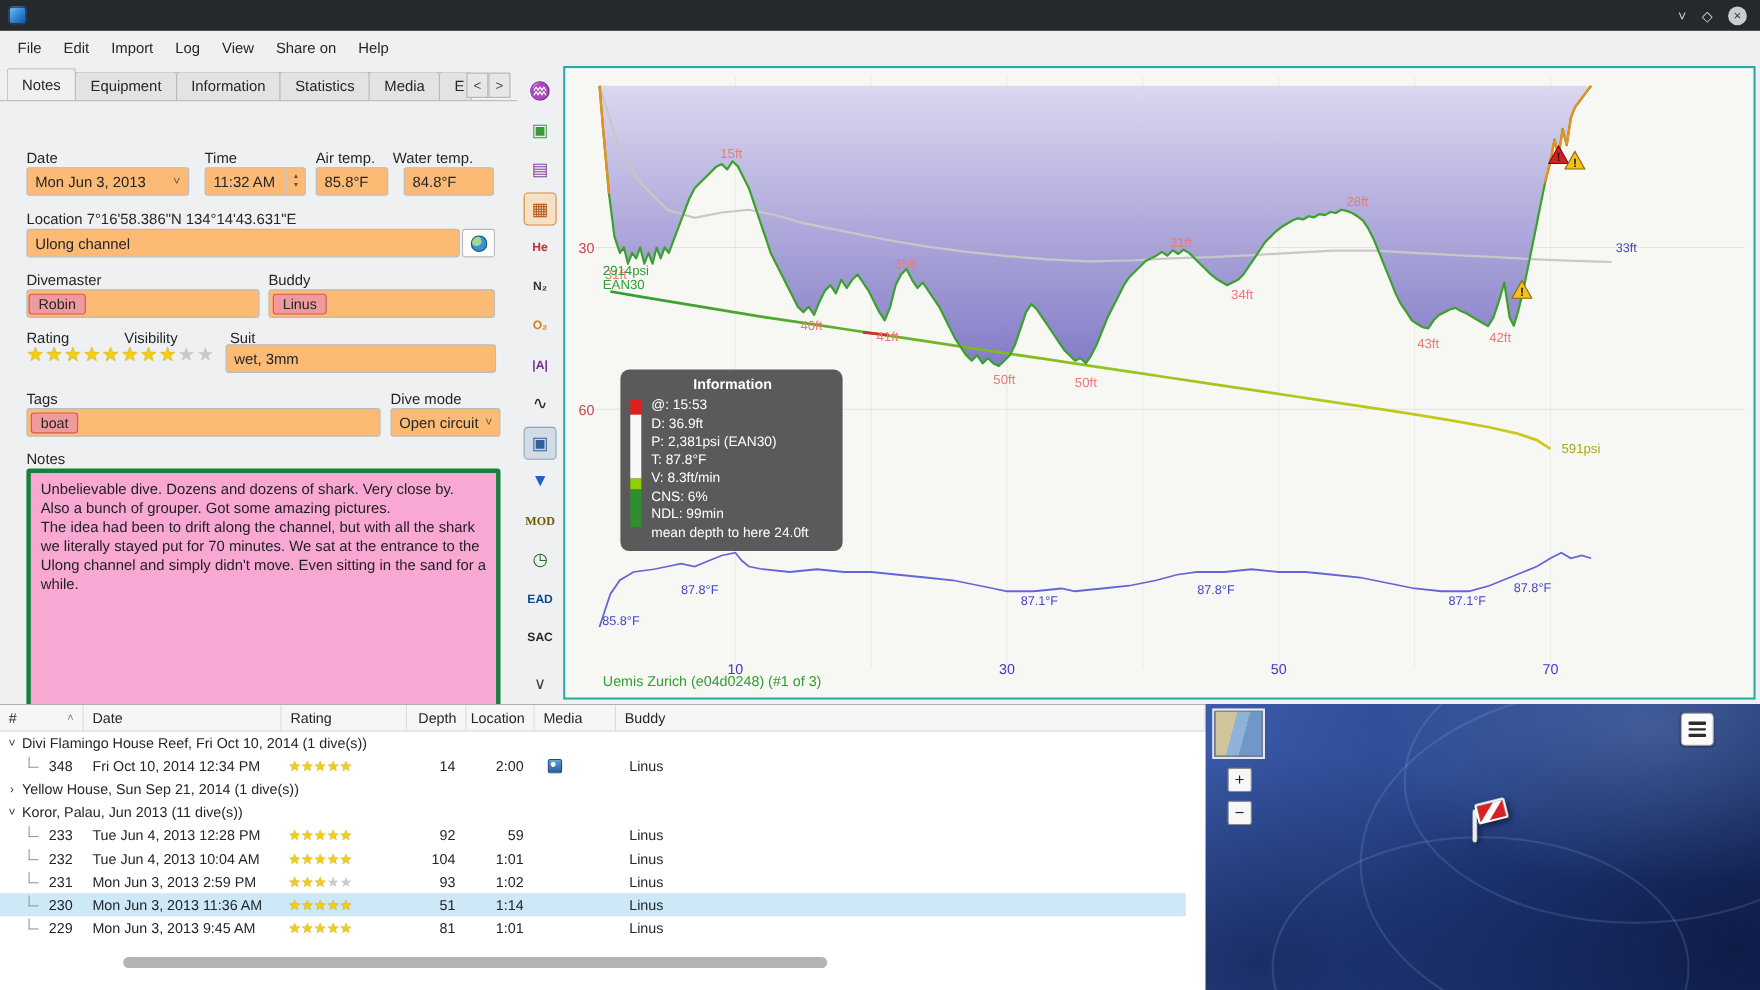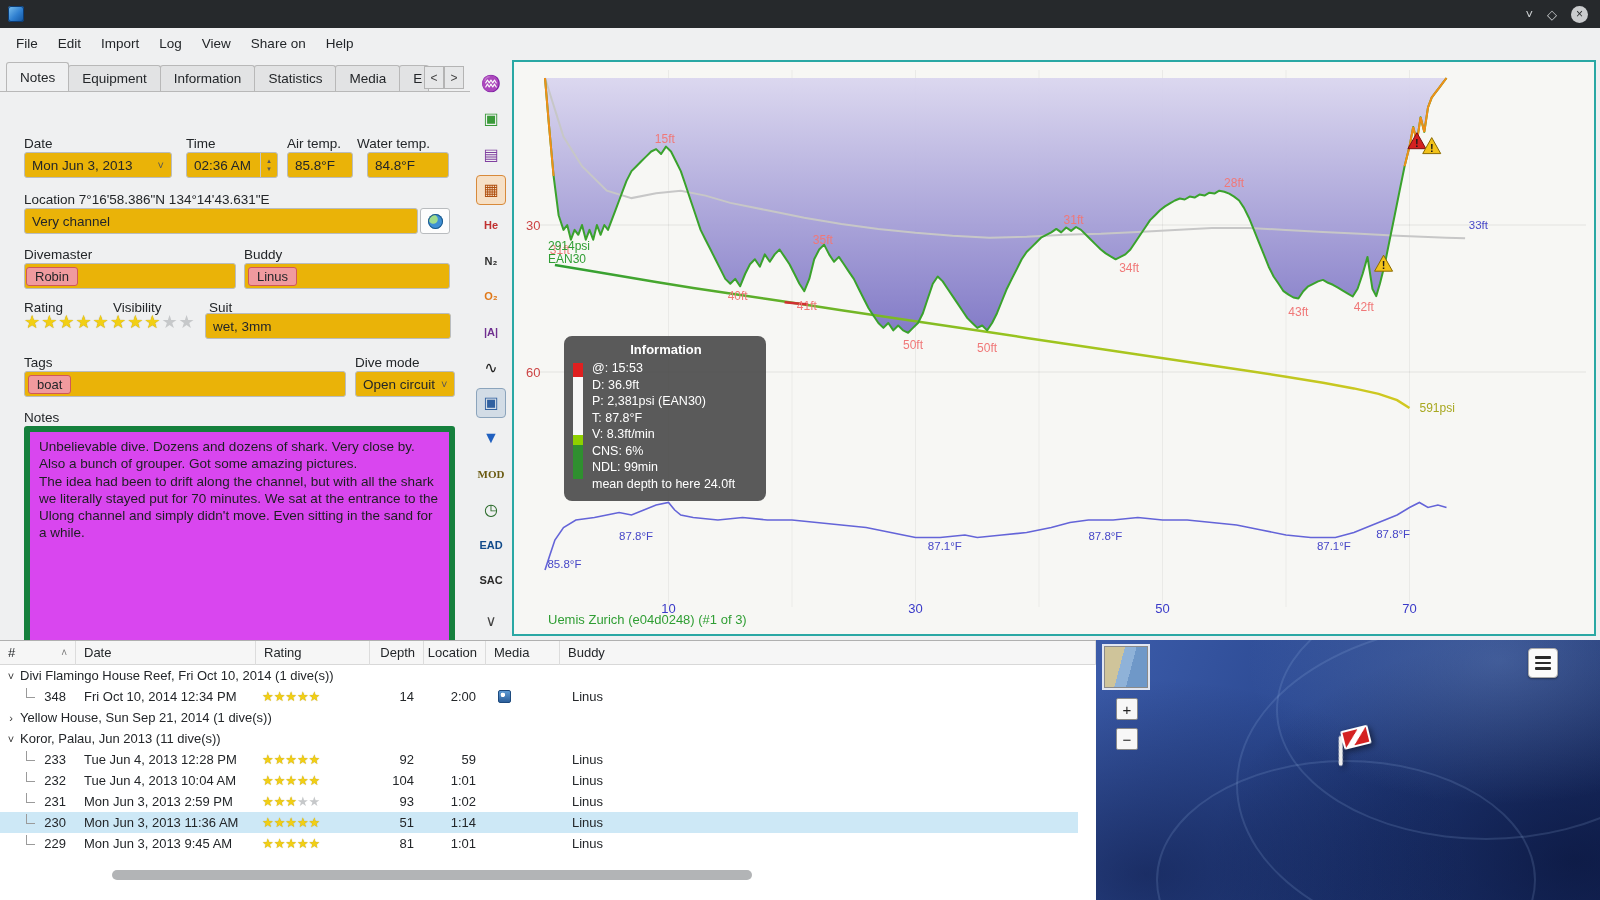--- a/index.html
+++ b/index.html
@@ -24,33 +24,33 @@
 
 .left-panel{position:absolute;left:0;top:0;width:470px;height:582px;background:#eff0f1}
 .tabbar{position:absolute;left:6px;top:4px;height:29px;display:flex;align-items:flex-end;z-index:2}
 .tab{padding:5px 13px;background:#e2e3e4;border:1px solid #b8b8b8;border-bottom:none;border-radius:3px 3px 0 0;margin-right:-1px;height:26px;white-space:nowrap;overflow:hidden}
 .tab.selected{background:#eff0f1;height:29px;padding-top:7px;position:relative;z-index:3}
 .tab.cut{width:30px}
 .tab-scroll{position:absolute;right:6px;top:8px;display:flex;z-index:4}
 .tsbtn{width:20px;height:23px;background:#e6e7e8;border:1px solid #b4b4b4;display:flex;align-items:center;justify-content:center;font-size:12px;color:#444}
 .form-region{position:absolute;left:0;top:33px;width:470px;height:549px;border-top:1px solid #b8b8b8}
 .flabel{position:absolute;font-size:13.5px;color:#232629;white-space:nowrap}
-.field{position:absolute;height:26px;background:#eab308;border:1px solid #b9bcbf;border-radius:3px;display:flex;align-items:center;padding:0 7px;font-size:13.5px;white-space:nowrap}
+.field{position:absolute;height:26px;background:#fdba74;border:1px solid #b9bcbf;border-radius:3px;display:flex;align-items:center;padding:0 7px;font-size:13.5px;white-space:nowrap}
 .field .arrow{margin-left:auto;color:#555;font-size:11px;padding-left:6px}
 .spin{margin-left:auto;display:flex;flex-direction:column;border-left:1px solid #c6c6c6;margin-right:-7px;height:24px;width:17px;align-items:center;justify-content:center;color:#555}
 .spin span{font-size:7px;line-height:8px}
 .chip{background:#f09a9e;border:1px solid #d05858;border-radius:3px;padding:1px 8px;font-size:13px}
 .stars{white-space:nowrap;letter-spacing:1px}
 .stars .f{color:#f2cf14;text-shadow:0 0 1px #a38400}
 .stars .e{color:#c6c8ca}
 .stars.lg{font-size:18px}
 .stars.sm{font-size:13px;letter-spacing:0}
 .globe-btn{position:absolute;width:30px;height:26px;border:1px solid #b9bcbf;border-radius:3px;background:#fdfdfd;display:flex;align-items:center;justify-content:center}
 .globe-ic{width:15px;height:15px;border-radius:50%;background:radial-gradient(circle at 35% 35%,#9fdc8c 0 4px,#3f8fd4 5px);box-shadow:inset 0 0 0 1px #1d5a8a}
-.notes-area{position:absolute;background:#d946ef;border:6px solid #15803d;border-radius:3px;padding:6px 9px;font:13.5px/1.28 "Liberation Sans",sans-serif;white-space:pre-wrap;overflow:hidden;color:#1d1f21}
+.notes-area{position:absolute;background:#f9a8d4;border:4px solid #15803d;border-radius:3px;padding:6px 9px;font:13.5px/1.28 "Liberation Sans",sans-serif;white-space:pre-wrap;overflow:hidden;color:#1d1f21}
 
 
 .vtoolbar{position:absolute;left:470px;top:0;width:42px;height:582px;display:flex;flex-direction:column;align-items:center;padding-top:10px;gap:5.5px}
 .vbtn{width:30px;height:30px;border-radius:4px;display:flex;align-items:center;justify-content:center;font-size:16px}
 .vbtn.txt{font-size:11px;font-weight:bold}
 .vbtn.warm{background:#f6e0c6;border:1px solid #d88a3a}
 .vbtn.cool{background:#d2dce6;border:1px solid #8ba4bc}
 .vchevron{margin-top:auto;margin-bottom:10px;color:#444;font-size:15px}
 
 
@@ -138,36 +138,36 @@
       <span class="flabel" style="left:24px;top:44px">Date</span>
       <span class="flabel" style="left:186px;top:44px">Time</span>
       <span class="flabel" style="left:287px;top:44px">Air temp.</span>
       <span class="flabel" style="left:357px;top:44px">Water temp.</span>
 
       <div class="field" style="left:24px;top:60px;width:148px">
         <span>Mon Jun 3, 2013</span>
           <span class="arrow">˅</span>
       </div>
       <div class="field" style="left:186px;top:60px;width:92px">
-        <span>02:36 AM</span>
+        <span>11:32 AM</span>
         <span class="spin">
             <span>▴</span>
             <span>▾</span>
           </span>
       </div>
       <div class="field" style="left:287px;top:60px;width:66px">
         <span>85.8°F</span>
       </div>
       <div class="field" style="left:367px;top:60px;width:82px">
         <span>84.8°F</span>
       </div>
 
       <span class="flabel" style="left:24px;top:100px">Location 7°16'58.386"N 134°14'43.631"E</span>
       <div class="field" style="left:24px;top:116px;width:394px">
-        <span>Very channel</span>
+        <span>Ulong channel</span>
       </div>
       <div class="globe-btn" style="left:420px;top:116px">
         <span class="globe-ic"></span>
       </div>
 
       <span class="flabel" style="left:24px;top:155px">Divemaster</span>
       <span class="flabel" style="left:244px;top:155px">Buddy</span>
       <div class="field" style="left:24px;top:171px;width:212px;padding:0 1px">
         <span class="chip">Robin</span>
       </div>

